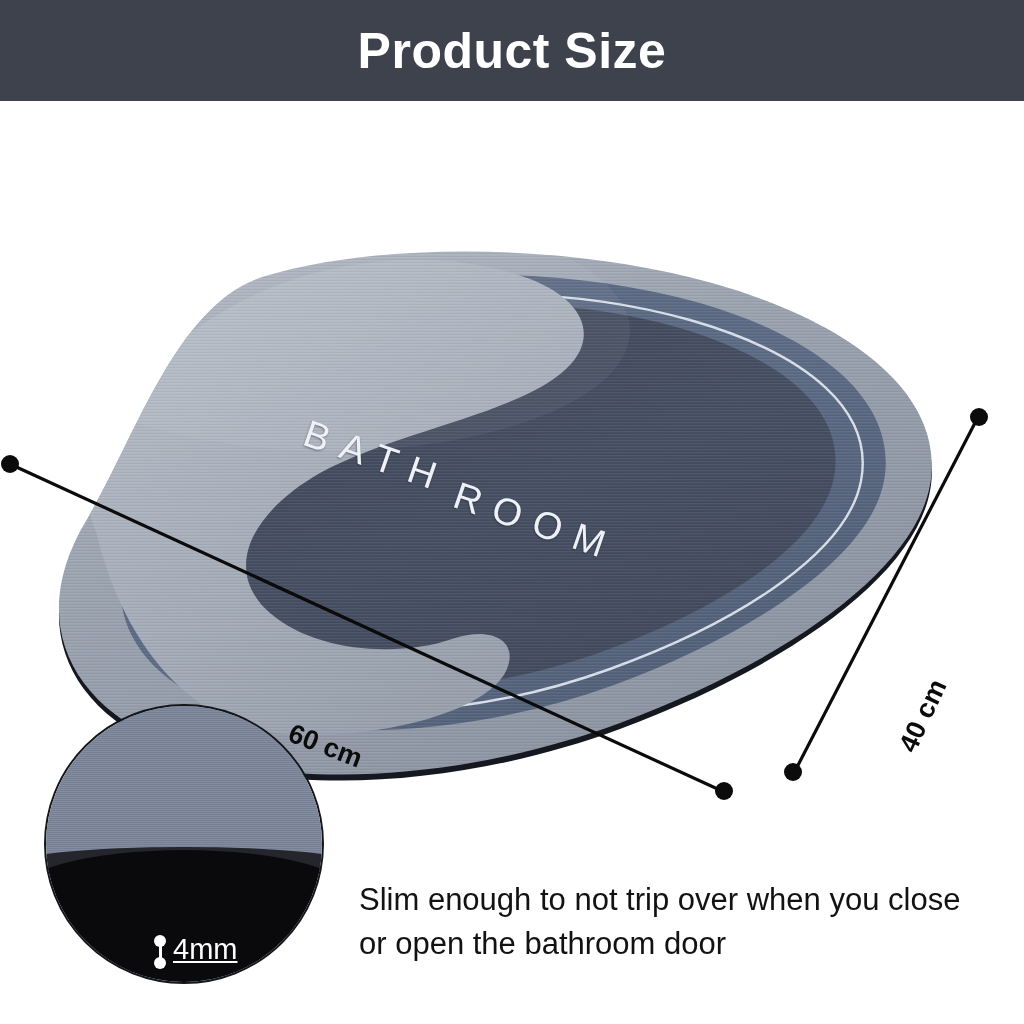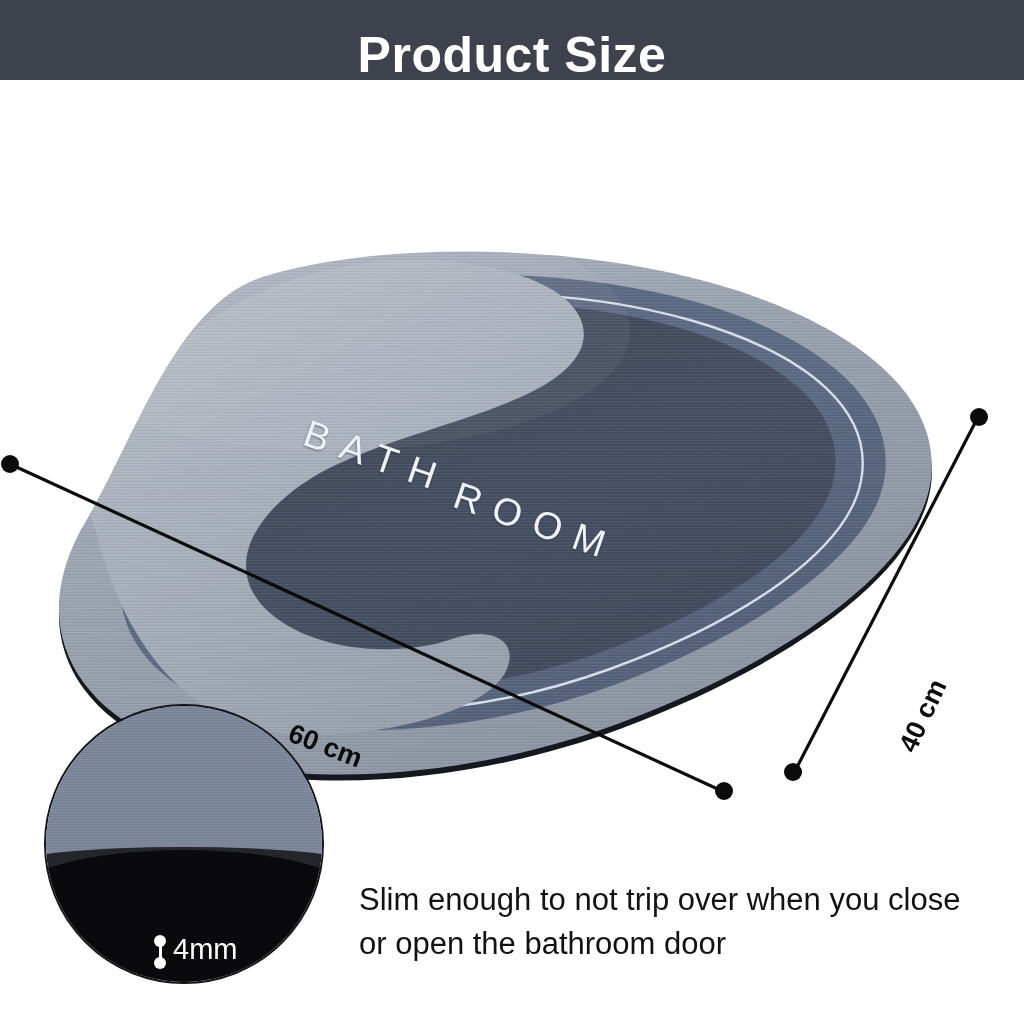--- a/index.html
+++ b/index.html
@@ -14,24 +14,24 @@
     overflow: hidden;
     position: relative;
   }
 
   
   .header-banner {
     position: absolute;
     left: 0;
     top: 0;
     width: 1024px;
-    height: 80px;
+    height: 101px;
     background: #3e424d;
     display: flex;
-    align-items: flex-end;
+    align-items: center;
     justify-content: center;
   }
   .header-title {
     color: #ffffff;
     font-size: 50px;
     font-weight: bold;
     letter-spacing: 0.5px;
     line-height: 1;
     font-family: "Liberation Sans", sans-serif;
   }
@@ -182,20 +182,21 @@
   }
   .thickness-text {
     position: absolute;
     left: 127px;
     top: 229px;
     color: #ffffff;
     font-size: 29px;
     font-family: "Liberation Sans", sans-serif;
     line-height: 1;
     white-space: nowrap;
+    text-decoration: underline;
   }
 
   
   .caption {
     position: absolute;
     left: 359px;
     top: 737px;
     width: 625px;
     color: #121212;
     font-size: 31px;

